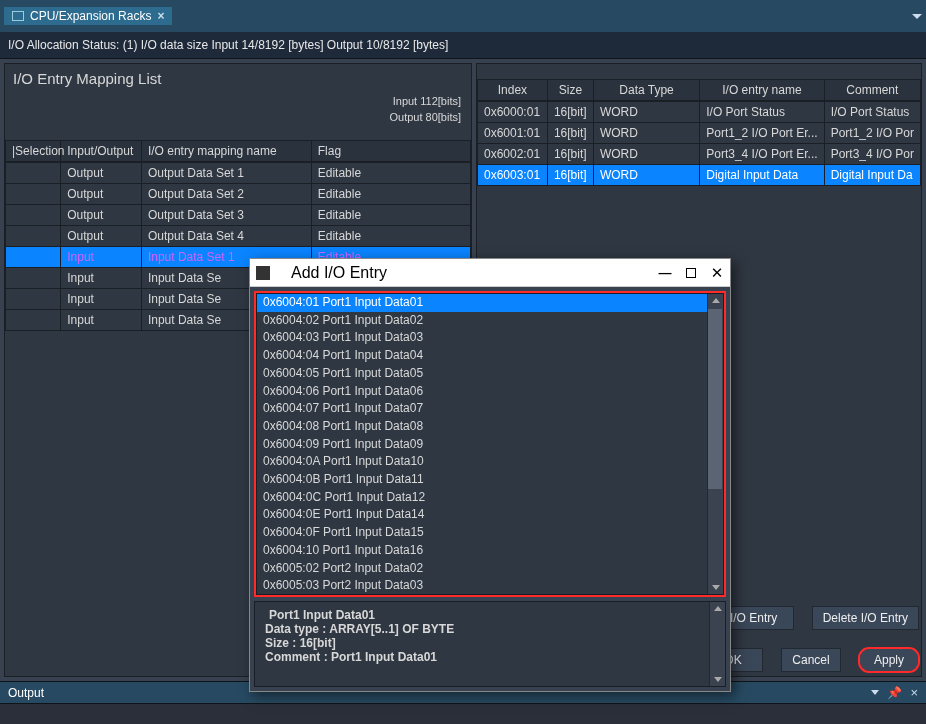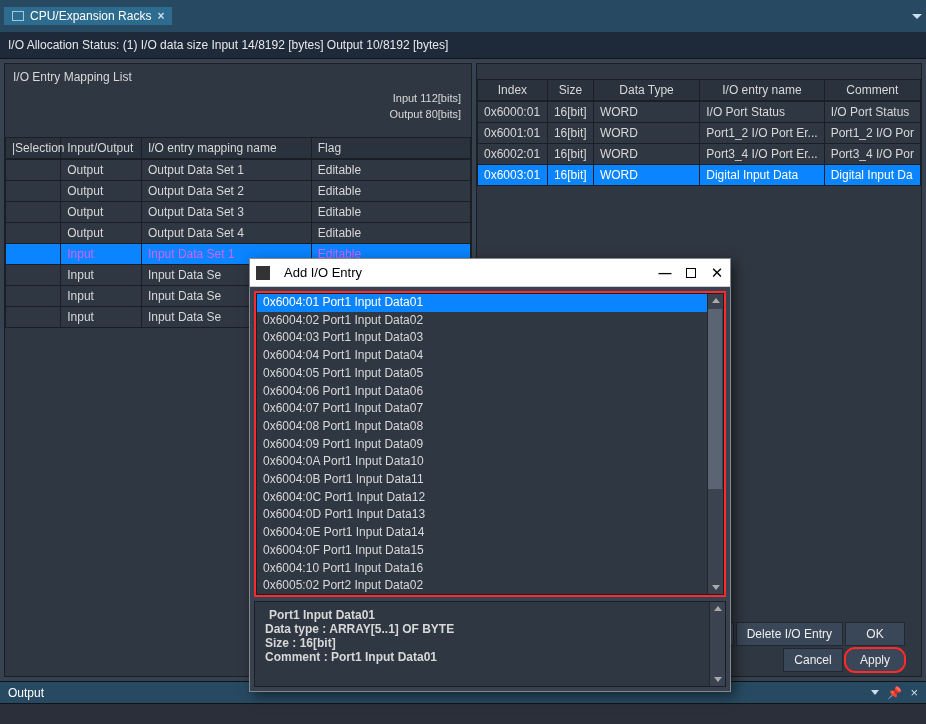--- a/index.html
+++ b/index.html
@@ -67,21 +67,21 @@
     border: 1px solid #1a1f26;
     margin: 4px 4px 4px 2px;
     background: #2f3742;
     display: flex;
     flex-direction: column;
     position: relative;
   }
   .pane-title {
     padding: 6px 8px;
     color: #d8d8d8;
-    font-size: 12px;
+    font-size: 15px;
   }
   .bits-summary {
     text-align: right;
     font-size: 11px;
     padding: 2px 10px;
     color: #d8d8d8;
   }
   table {
     border-collapse: collapse;
     width: 100%;
@@ -103,23 +103,23 @@
   .row-selected-alt td {
     background: #0a84ff;
     color: #d163ff;
   }
   .io-table th { text-align: center; }
   .io-table td { white-space: nowrap; overflow: hidden; }
   .io-row-selected td { background: #0a84ff; color: #fff; }
   .button-row {
     position: absolute;
     bottom: 4px;
-    right: 16px;
-    display: flex;
-    gap: 2px;
+    right: 2px;
+    display: flex;
+    gap: 18px;
     flex-wrap: wrap;
     justify-content: flex-end;
     width: 260px;
   }
   .btn {
     background: #3a4758;
     border: 1px solid #222830;
     color: #eee;
     padding: 4px 10px;
     font-size: 12px;
@@ -173,21 +173,21 @@
   }
   .dialog-titlebar {
     background: #fff;
     height: 28px;
     display: flex;
     align-items: center;
     justify-content: space-between;
     padding: 0 6px;
     border-bottom: 1px solid #ccc;
   }
-  .dlg-title-left { display: flex; align-items: center; gap: 14px; color: #000; font-size: 13px; }
+  .dlg-title-left { display: flex; align-items: center; gap: 21px; color: #000; font-size: 16px; }
   .dlg-icon { width:14px; height:14px; background:#333; display:inline-block; }
   .dlg-controls { display: flex; gap: 14px; align-items: center; }
   .dlg-ctrl { width: 14px; text-align: center; color: #000; cursor: pointer; font-size: 13px; }
   .dlg-ctrl.min { font-weight: bold; }
   .dlg-ctrl.max { border: 1.5px solid #000; width: 10px; height: 10px; }
   .dlg-ctrl.cls { font-size: 15px; }
   .dialog-body {
     background: #37414f;
     padding: 4px;
     display: flex;
@@ -442,21 +442,20 @@
             <div class="list-item">0x6004:03 Port1 Input Data03</div>
             <div class="list-item">0x6004:04 Port1 Input Data04</div>
             <div class="list-item">0x6004:05 Port1 Input Data05</div>
             <div class="list-item">0x6004:06 Port1 Input Data06</div>
             <div class="list-item">0x6004:07 Port1 Input Data07</div>
             <div class="list-item">0x6004:08 Port1 Input Data08</div>
             <div class="list-item">0x6004:09 Port1 Input Data09</div>
             <div class="list-item">0x6004:0A Port1 Input Data10</div>
             <div class="list-item">0x6004:0B Port1 Input Data11</div>
             <div class="list-item">0x6004:0C Port1 Input Data12</div>
-            <div class="list-item">0x6004:0D Port1 Input Data13</div>
             <div class="list-item">0x6004:0E Port1 Input Data14</div>
             <div class="list-item">0x6004:0F Port1 Input Data15</div>
             <div class="list-item">0x6004:10 Port1 Input Data16</div>
             <div class="list-item">0x6005:02 Port2 Input Data02</div>
             <div class="list-item">0x6005:03 Port2 Input Data03</div>
           </div>
         <div class="scrollbar-fake">
           <div class="scroll-arrow up"></div>
           <div class="scroll-thumb"></div>
           <div class="scroll-arrow down"></div>

